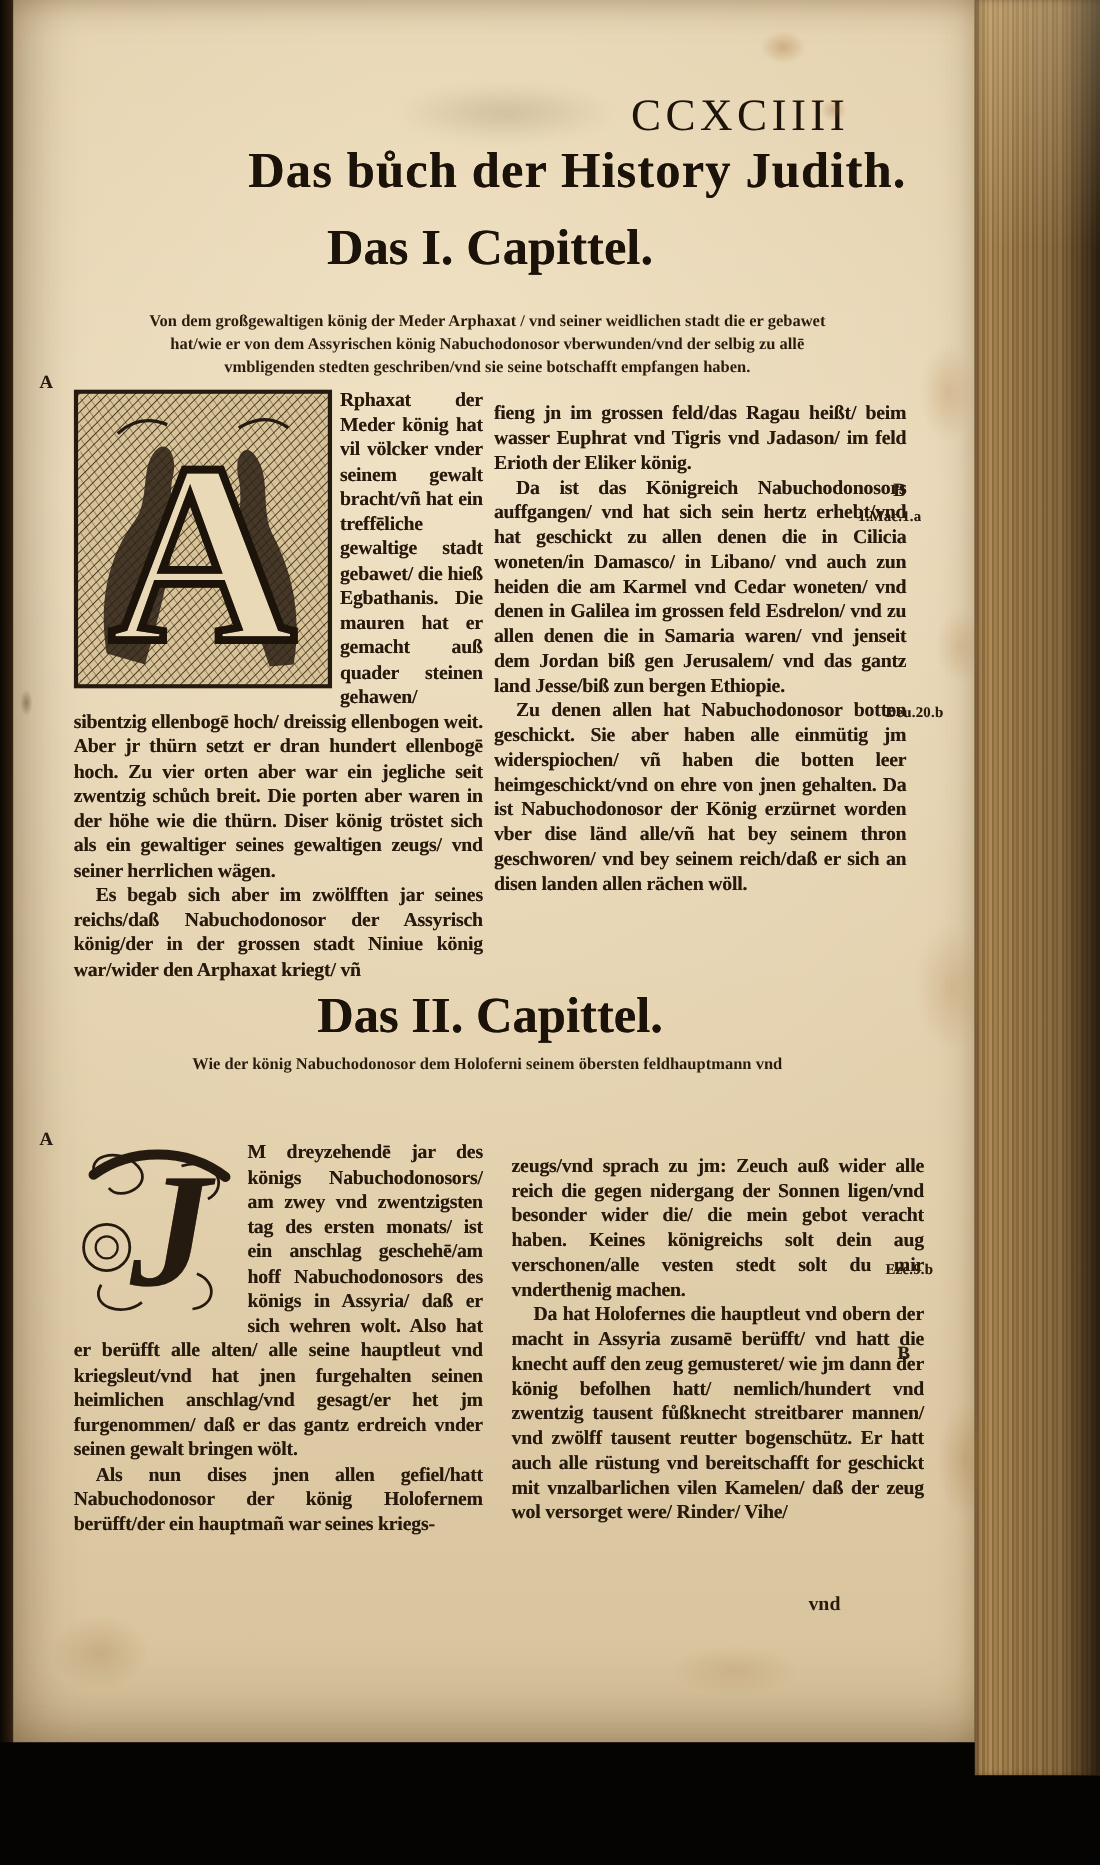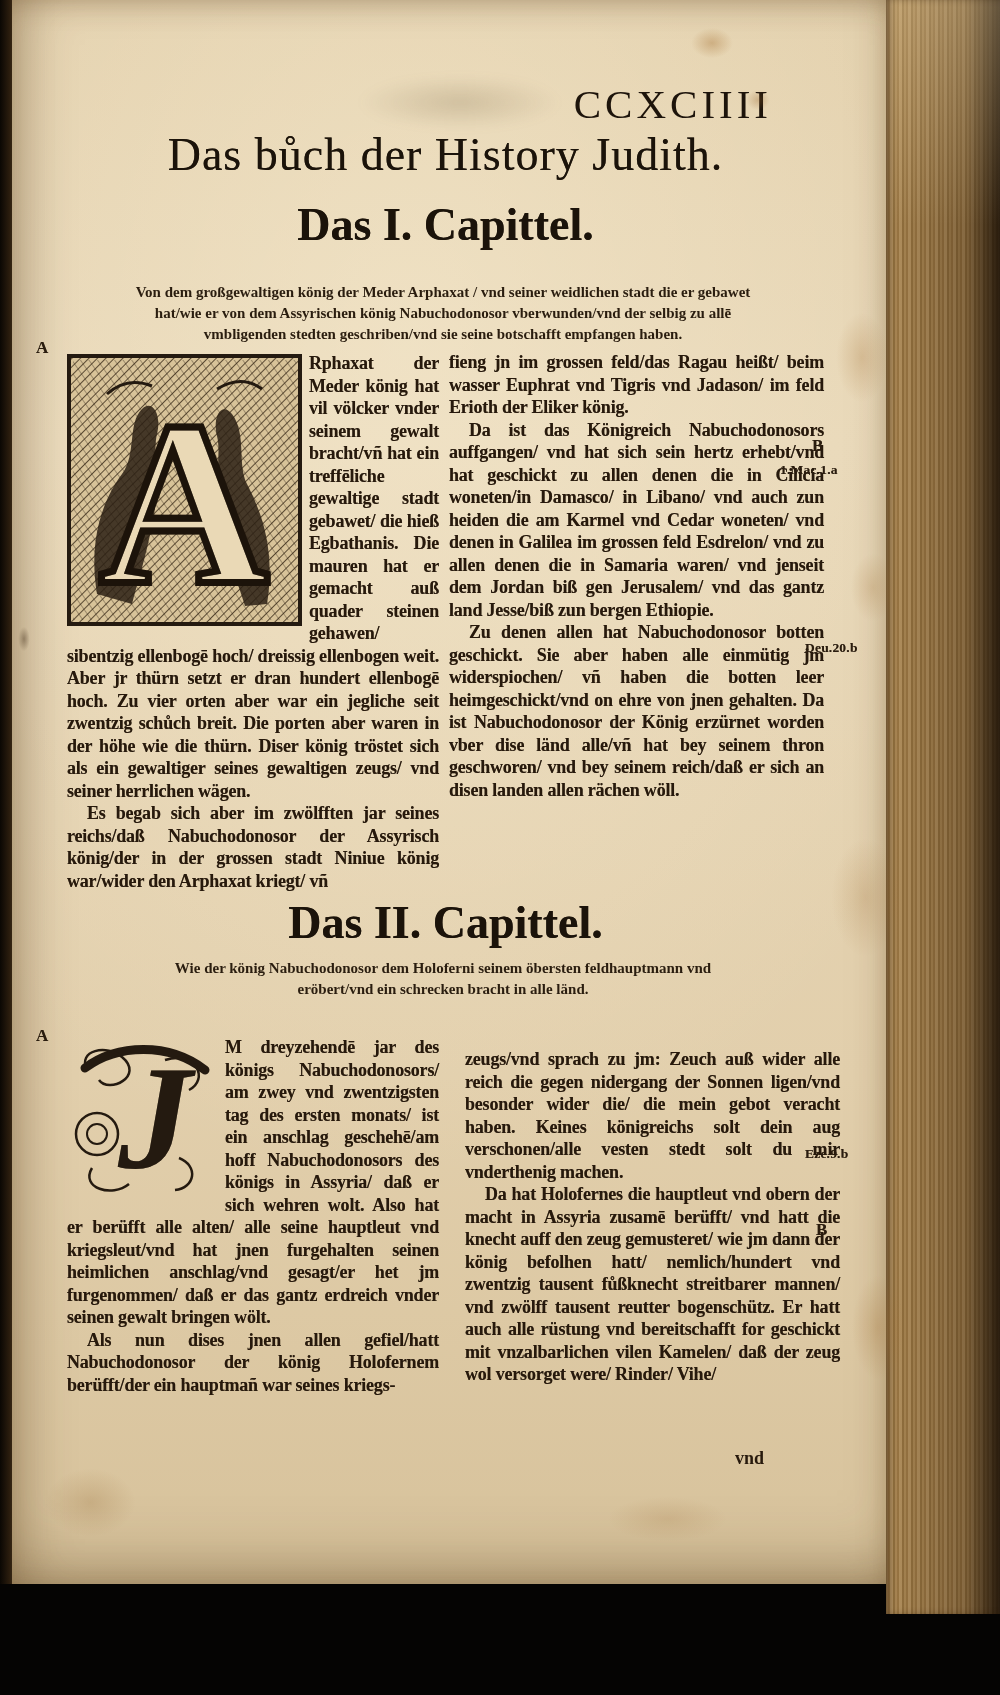--- a/index.html
+++ b/index.html
@@ -20,36 +20,36 @@
         background:
           linear-gradient(180deg, rgba(255,232,185,.28), rgba(0,0,0,0) 14%),
           linear-gradient(90deg, rgba(92,62,25,0) 0, rgba(92,62,25,.22) 12%, rgba(60,38,14,.45) 70%, rgba(22,12,3,.88) 100%),
           repeating-linear-gradient(90deg,#b8955f 0 2px,#a5814c 2px 4px,#c3a16d 4px 7px,#9c7a46 7px 9px);
         box-shadow: inset 6px 0 9px -3px rgba(40,22,6,.65);}
   .band-bottom{position:absolute;left:0;top:1584px;width:886px;height:111px;background:#050403;}
   .band-bottom2{position:absolute;left:886px;top:1614px;width:114px;height:81px;background:#050403;}
 
   .folio{position:absolute;left:500px;top:80px;width:260px;text-align:right;
          font-size:41px;letter-spacing:4px;color:#1d140b;}
-  .book-title{position:absolute;left:55px;top:128px;width:757px;margin:0;text-align:center;
-         font-size:46px;font-weight:normal;letter-spacing:1px;color:#1b130a;
+  .book-title{position:absolute;left:55px;top:128px;width:757px;margin:0;text-align:right;
+         font-size:46px;font-weight:bold;letter-spacing:1px;color:#1b130a;
          text-shadow:0 0 .5px rgba(25,15,5,.8);}
   .chap-head{position:absolute;left:55px;margin:0;width:757px;text-align:center;
          font-size:46px;font-weight:bold;color:#1b130a;text-shadow:0 0 .5px rgba(25,15,5,.8);}
   .h1{top:198px;} .h2{top:896px;}
   .summary{position:absolute;left:95px;width:672px;text-align:center;
          font-size:15px;font-weight:bold;line-height:21px;color:#2a1d0f;}
   .s1{top:282px;} .s2{top:958px;}
   .summary div{white-space:nowrap;}
 
   .col{position:absolute;text-align:justify;font-size:18px;font-weight:bold;
        line-height:22.5px;letter-spacing:-.2px;color:#27190c;
        text-shadow:0 0 .4px rgba(30,20,10,.55);}
   .c1l{left:55px;top:352px;width:372px;}
-  .c1r{left:437px;top:351px;width:375px;}
+  .c1r{left:437px;top:364px;width:375px;}
   .c2l{left:55px;top:1036px;width:372px;}
   .c2r{left:453px;top:1036px;width:375px;margin-top:12px;}
   .para{margin:0;}
   .para + .para{text-indent:20px;}
   .woodcut{float:left;width:235px;height:272px;margin:2px 7px 2px 0;}
   .ornament{float:left;width:150px;height:162px;margin:2px 8px 2px 0;}
 
   .marg{position:absolute;color:#2a1c0e;text-shadow:0 0 .4px rgba(30,20,10,.5);}
   .marg-letter{font-size:17px;font-weight:bold;}
   .marg-ref{font-size:13.5px;font-weight:bold;letter-spacing:.2px;}
@@ -111,21 +111,20 @@
       <p class="para">Zu denen allen hat Nabuchodonosor botten geschickt. Sie aber haben alle einmütig jm widerspiochen/ vñ haben die botten leer heimgeschickt/vnd on ehre von jnen gehalten. Da ist Nabuchodonosor der König erzürnet worden vber dise länd alle/vñ hat bey seinem thron geschworen/ vnd bey seinem reich/daß er sich an disen landen allen rächen wöll.</p>
     </div>
 
     <span class="marg marg-letter" style="left:800px;top:436px;">B</span>
     <span class="marg marg-ref" style="left:768px;top:462px;">1.Mac.1.a</span>
     <span class="marg marg-ref" style="left:793px;top:640px;">Deu.20.b</span>
 
     <h2 class="chap-head h2">Das II. Capittel.</h2>
     <div class="summary s2">
       <div>Wie der könig Nabuchodonosor dem Holoferni seinem öbersten feldhauptmann vnd</div>
-      <div>eröbert/vnd ein schrecken bracht in alle länd.</div>
     </div>
 
     <span class="marg marg-letter" style="left:24px;top:1026px;">A</span>
 
     <div class="col c2l">
       <p class="para">
         <span class="ornament">
           <svg width="150" height="162" viewBox="0 0 150 162">
             <path d="M18,30 C50,6 102,4 138,32" stroke="#241a10" stroke-width="9" fill="none" stroke-linecap="round"></path>
             <path d="M20,32 C10,12 40,6 55,19 C78,38 42,56 32,42" stroke="#241a10" stroke-width="2.5" fill="none"></path>

